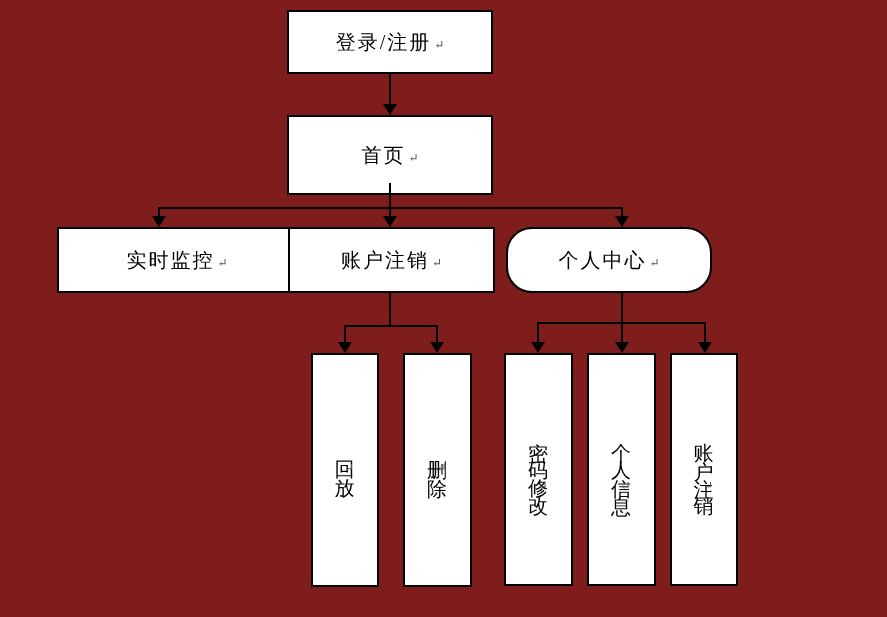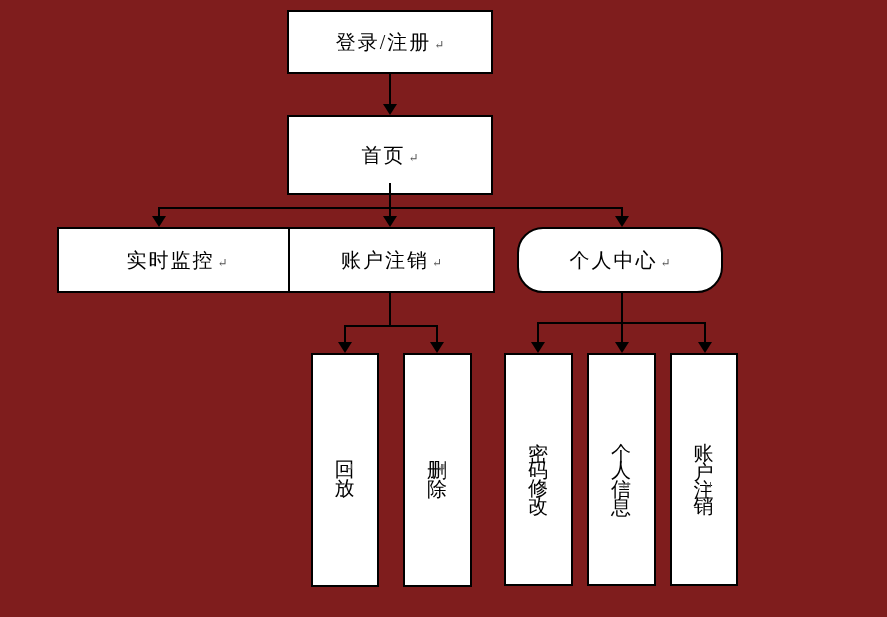--- a/index.html
+++ b/index.html
@@ -49,21 +49,21 @@
     color: #555555;
     letter-spacing: 0;
     display: inline-block;
     transform: translate(4px, -20px);
   }
   
   .n-login     { left: 287px; top: 10px;  width: 206px; height: 64px; }
   .n-home      { left: 287px; top: 115px; width: 206px; height: 80px; }
   .n-monitor   { left: 57px;  top: 227px; width: 240px; height: 66px; }
   .n-recording { left: 288px; top: 227px; width: 207px; height: 66px; }
-  .n-personal  { left: 517px; top: 227px; width: 206px; height: 66px; border-radius: 26px; }
+  .n-personal  { left: 506px; top: 227px; width: 206px; height: 66px; border-radius: 26px; }
   .n-playback  { left: 311px; top: 353px; width: 68px;  height: 234px; }
   .n-delete    { left: 403px; top: 353px; width: 69px;  height: 234px; }
   .n-password  { left: 504px; top: 353px; width: 69px;  height: 233px; }
   .n-info      { left: 587px; top: 353px; width: 69px;  height: 233px; }
   .n-logout    { left: 670px; top: 353px; width: 68px;  height: 233px; }
   
   .vline, .hline {
     position: absolute;
     background: #000000;
   }

